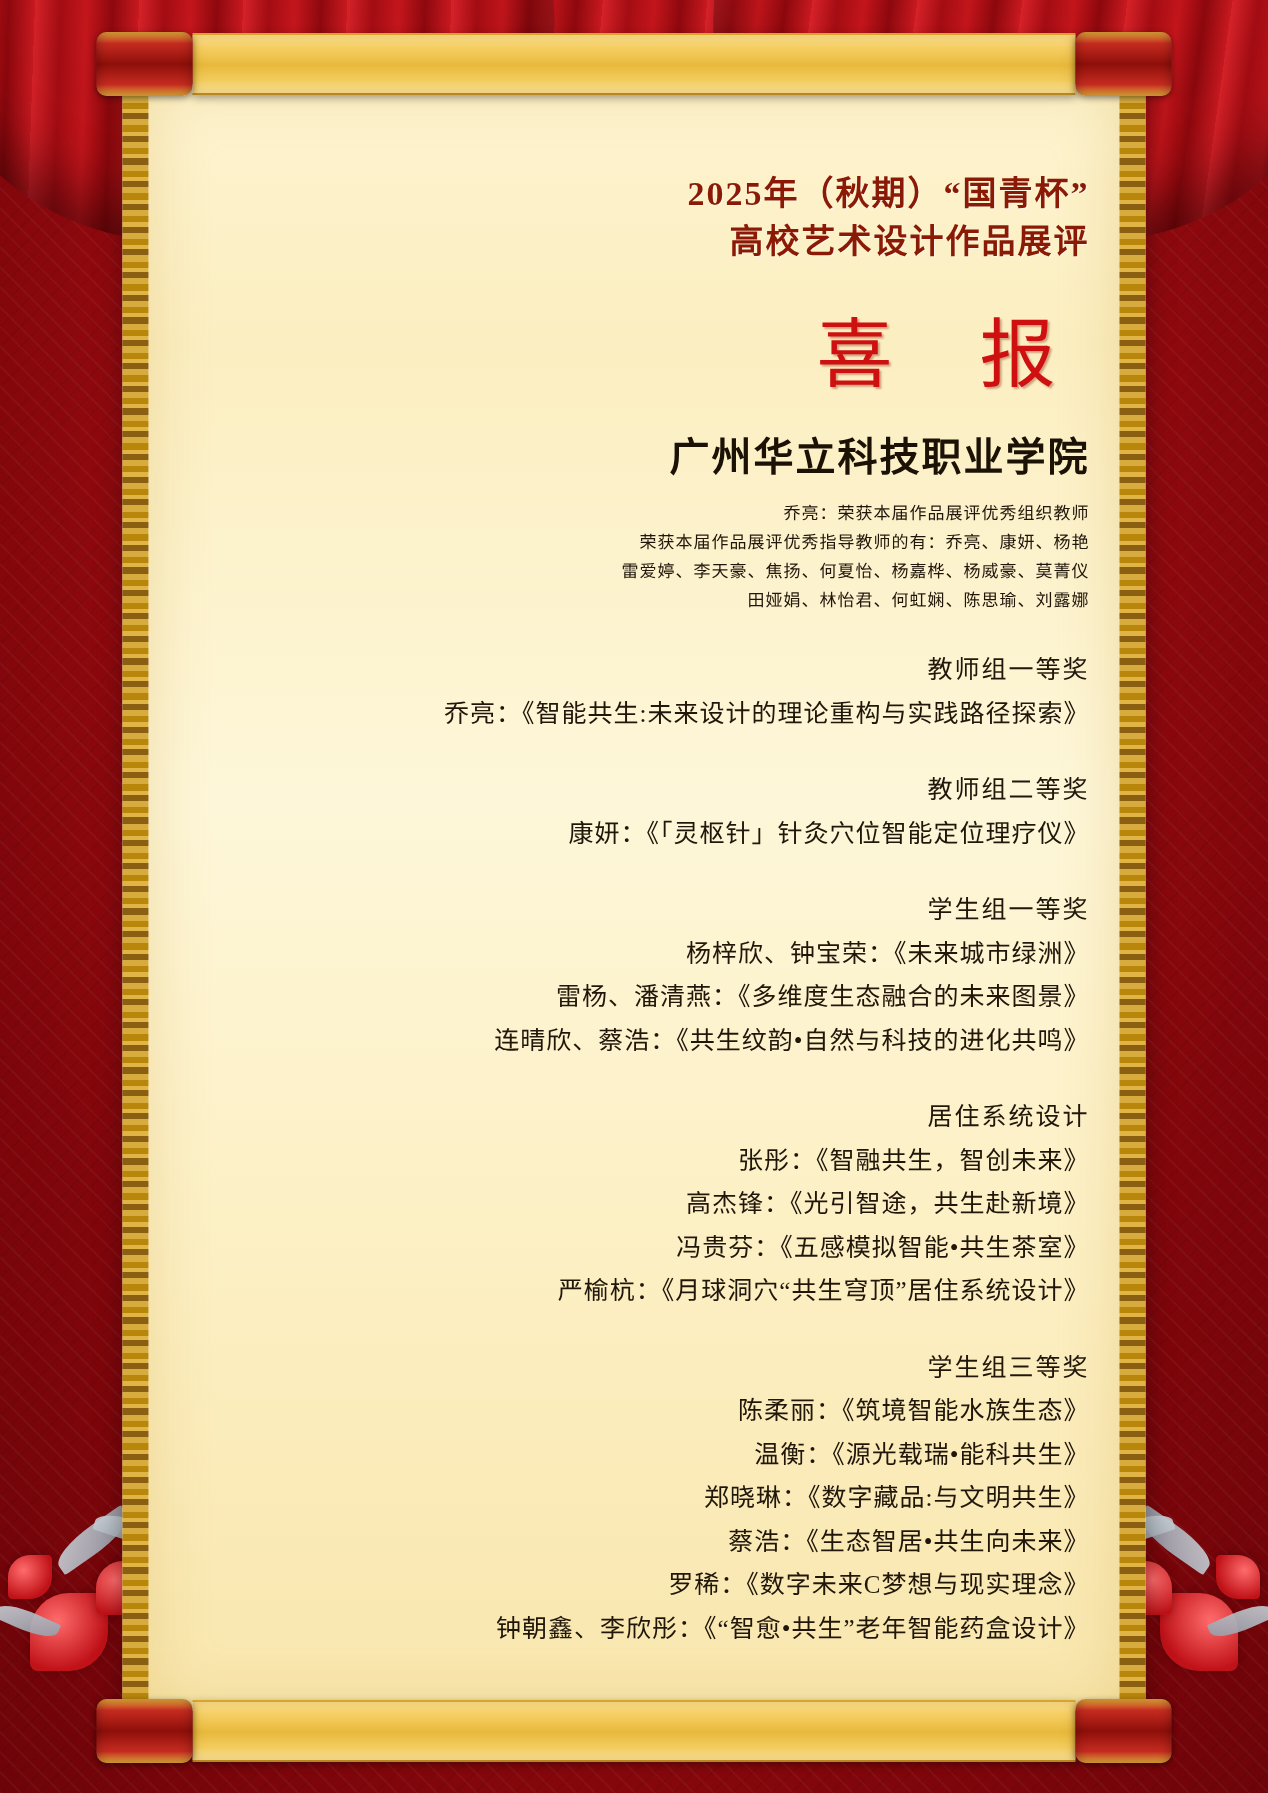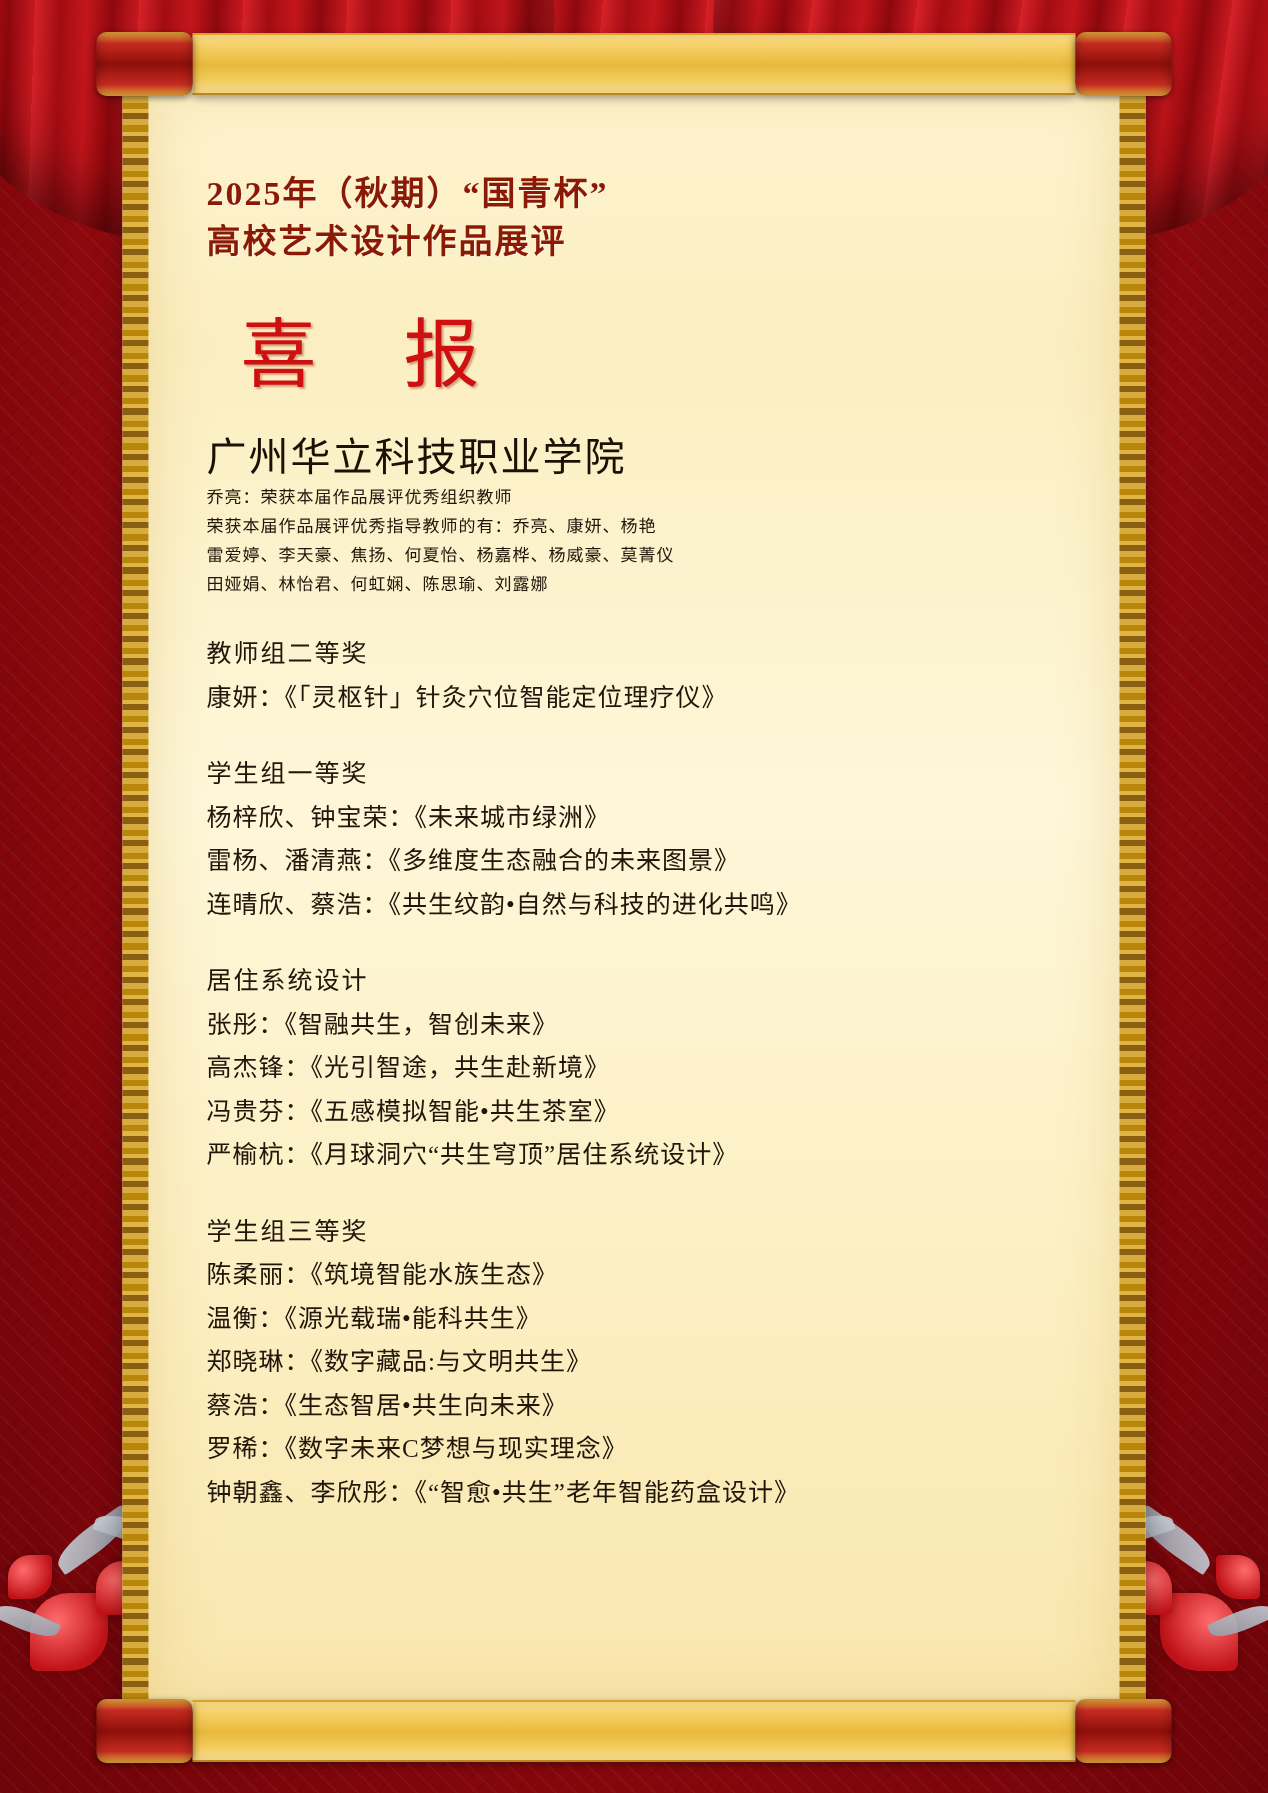--- a/index.html
+++ b/index.html
@@ -141,21 +141,21 @@
     border-right: 26px solid transparent;
     border-image: repeating-linear-gradient(180deg,
         #b8860b 0 6px, #e0b445 6px 10px, #8a5f12 10px 16px, #d8ab3e 16px 22px) 26;
     overflow: hidden;
   }
   .paper-inner {
     position: absolute;
     inset: 0;
     padding: 86px 30px 40px 58px;
     box-sizing: border-box;
-    text-align: left;
+    text-align: right;
     color: #1d1206;
   }
 
   
   .title-line {
     font-size: 34px;
     font-weight: bold;
     letter-spacing: 2px;
     color: #8a1a06;
     line-height: 1.42;
@@ -166,23 +166,24 @@
     margin: 26px 0 22px;
     font-size: 76px;
     font-weight: normal;
     color: #cf1010;
     letter-spacing: 34px;
     text-indent: 34px;
     text-shadow: 2px 2px 2px rgba(120,20,0,.35);
   }
   .school {
     font-size: 40px;
-    font-weight: normal;
+    font-weight: bold;
     letter-spacing: 2px;
     color: #1b1105;
+    margin-bottom: 16px;
   }
   .para {
     font-size: 17px;
     line-height: 1.72;
     color: #20160a;
     letter-spacing: 1px;
   }
   .section {
     margin-top: 34px;
   }
@@ -240,20 +241,24 @@
 
         <div class="headline">喜 报</div>
 
         <div class="school">广州华立科技职业学院</div>
 
         <div class="para">乔亮：荣获本届作品展评优秀组织教师</div>
         <div class="para">荣获本届作品展评优秀指导教师的有：乔亮、康妍、杨艳</div>
         <div class="para">雷爱婷、李天豪、焦扬、何夏怡、杨嘉桦、杨威豪、莫菁仪</div>
         <div class="para">田娅娟、林怡君、何虹娴、陈思瑜、刘露娜</div>
 
+        <div class="section">
+          <div class="section-title">教师组一等奖</div>
+          <div class="entry">乔亮：《智能共生:未来设计的理论重构与实践路径探索》</div>
+        </div>
 
         <div class="section">
           <div class="section-title">教师组二等奖</div>
           <div class="entry">康妍：《「灵枢针」针灸穴位智能定位理疗仪》</div>
         </div>
 
         <div class="section">
           <div class="section-title">学生组一等奖</div>
           <div class="entry">杨梓欣、钟宝荣：《未来城市绿洲》</div>
           <div class="entry">雷杨、潘清燕：《多维度生态融合的未来图景》</div>

